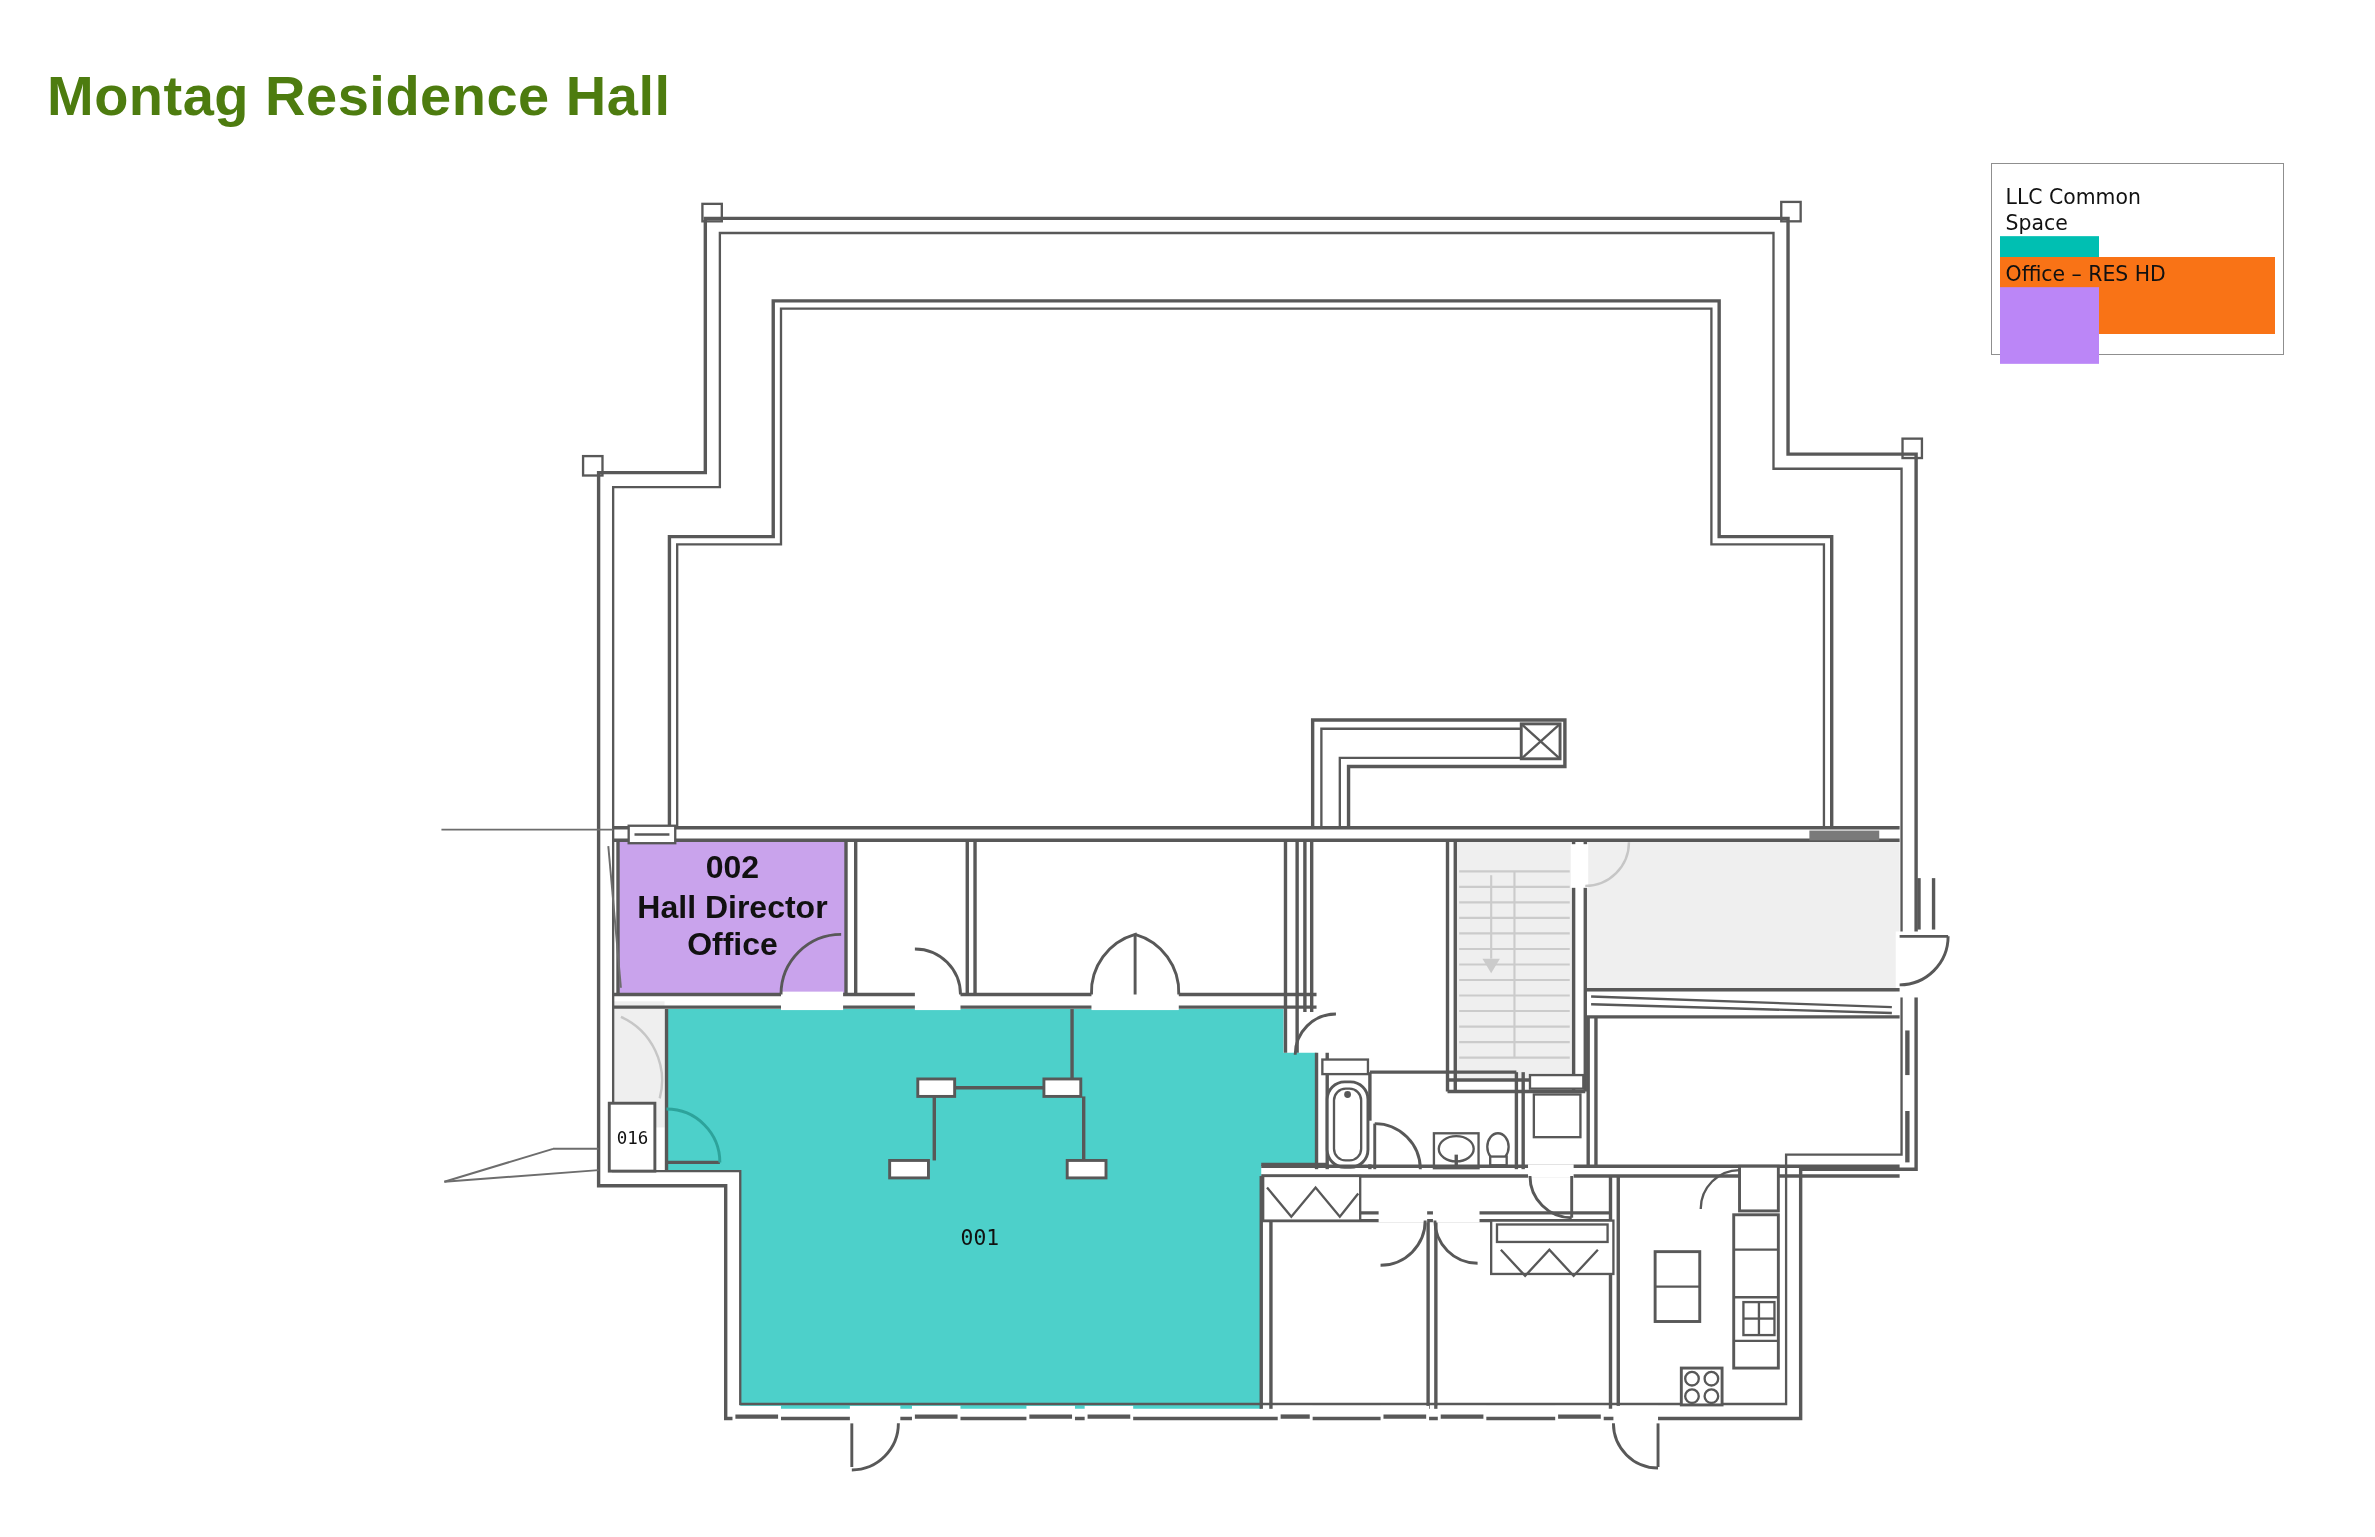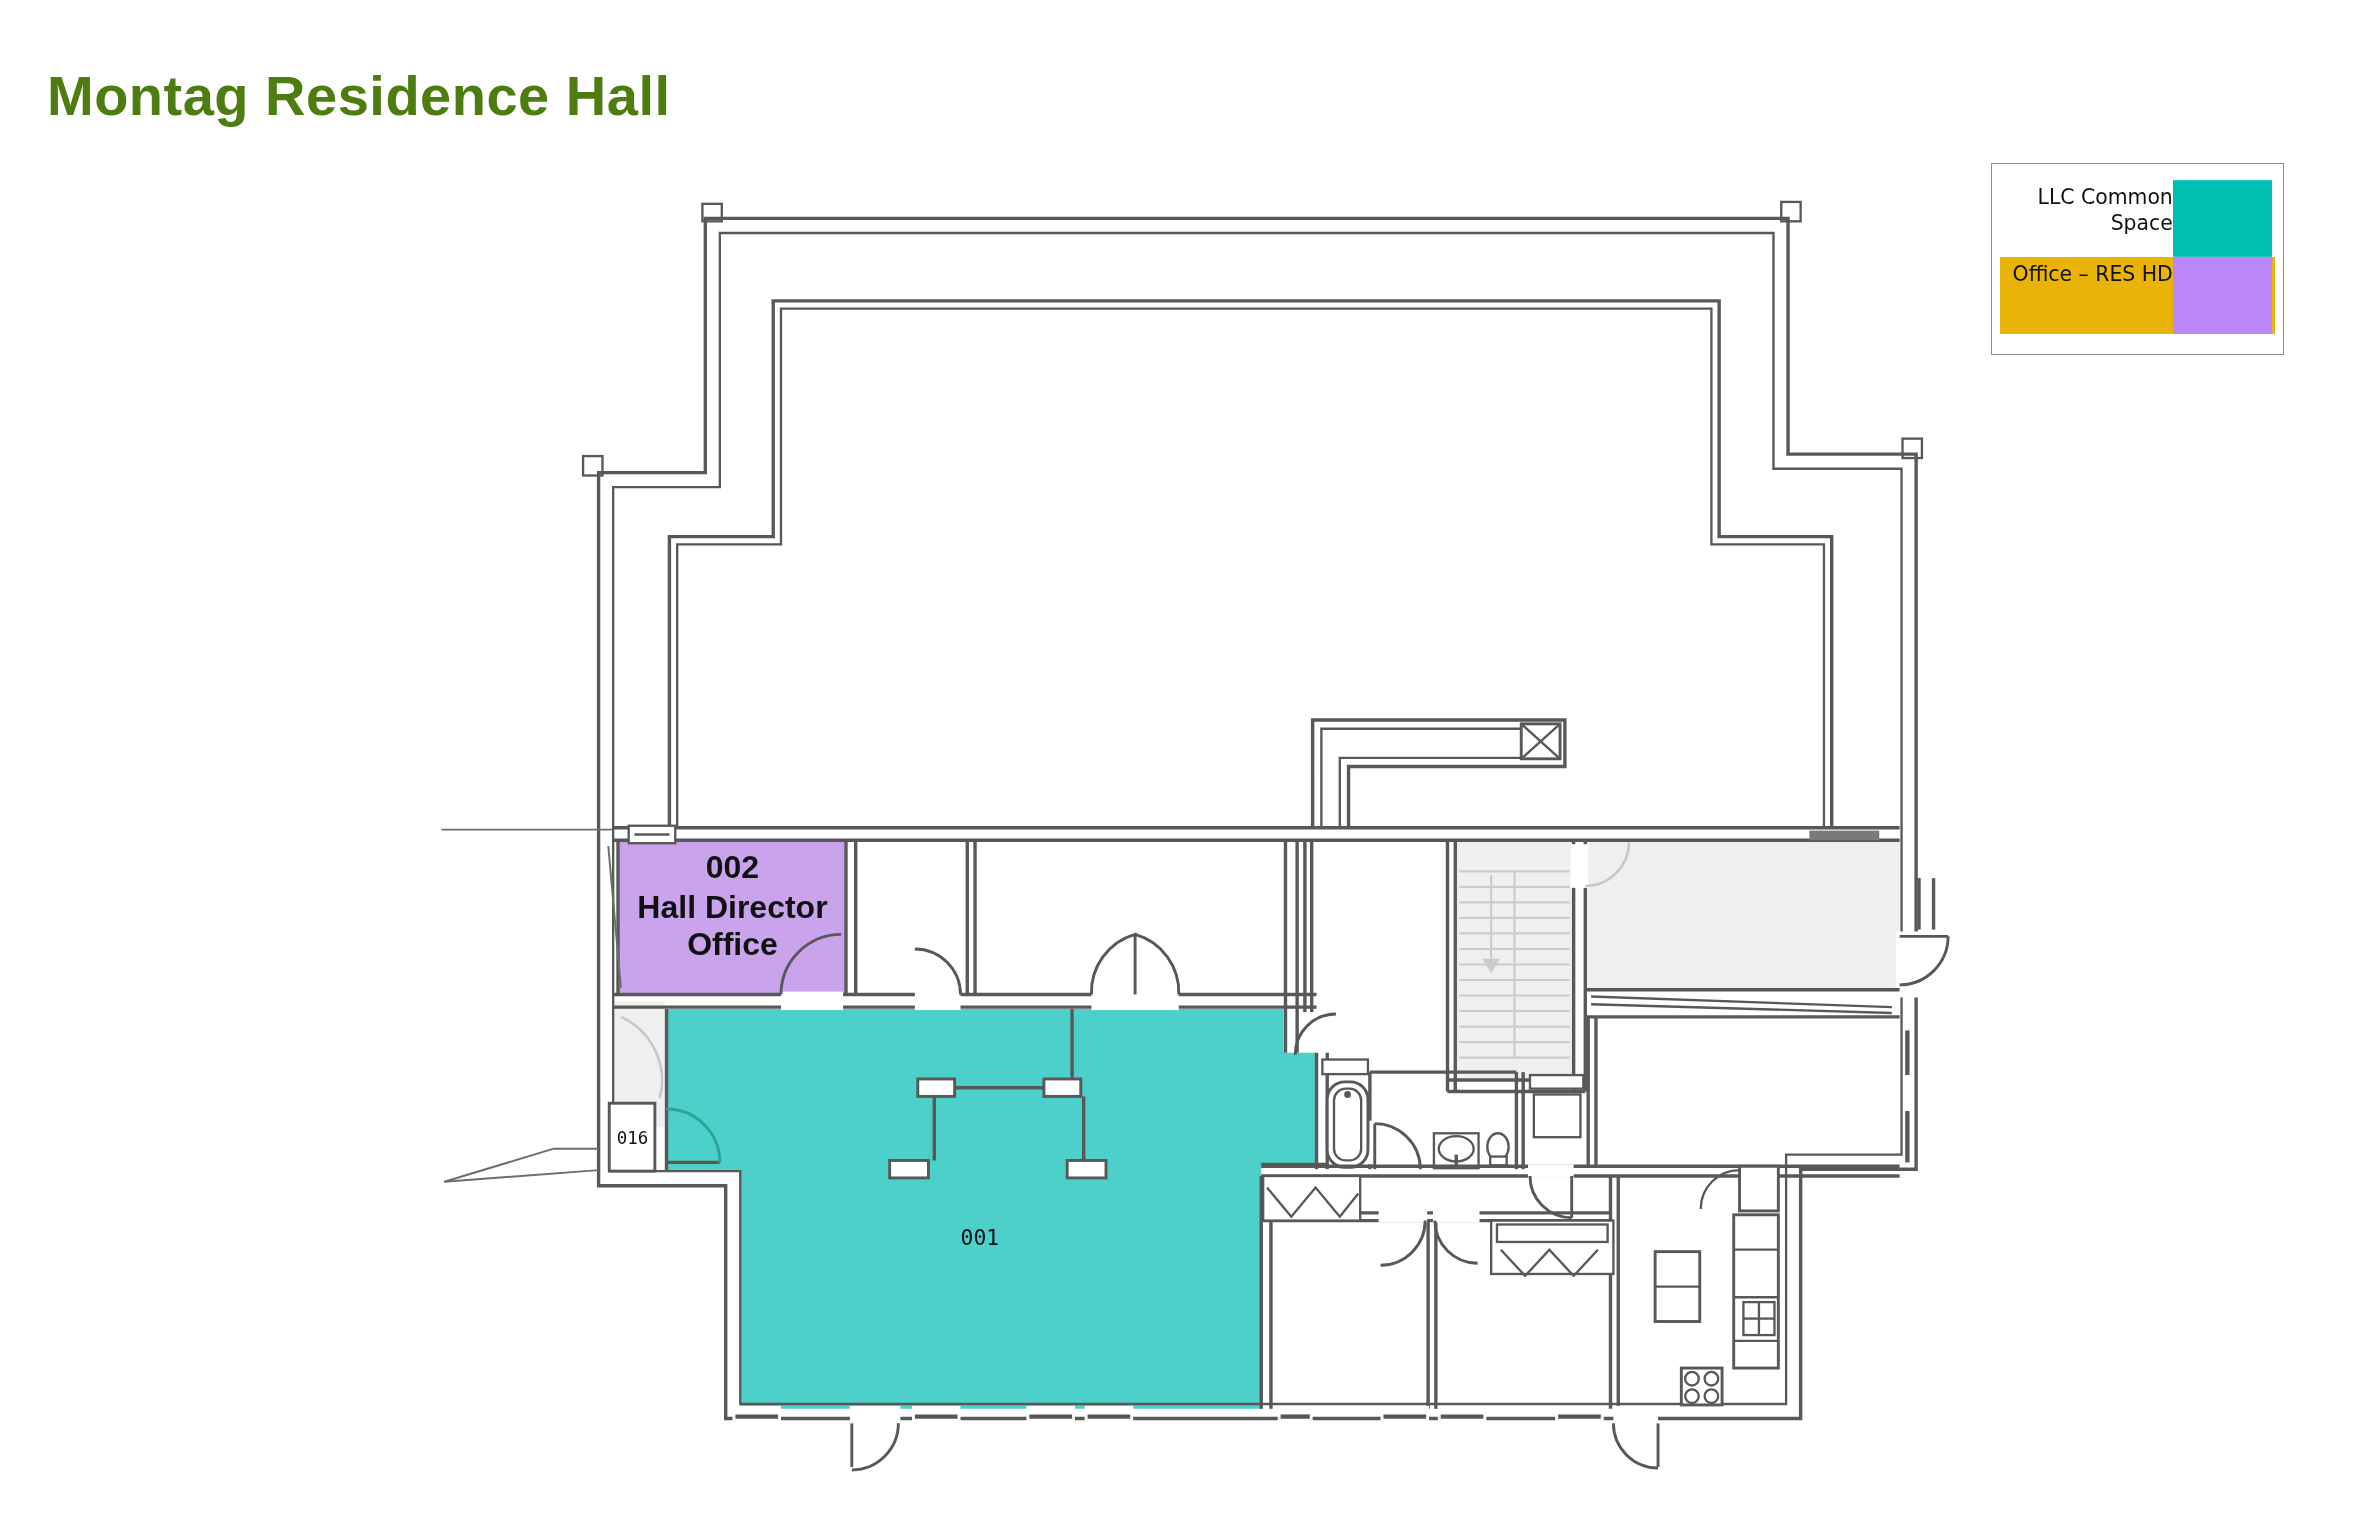--- a/index.html
+++ b/index.html
@@ -20,22 +20,22 @@
   .lbl-big{font-family:"Liberation Sans",sans-serif;font-weight:bold;font-size:33px;fill:#111;}
   .lbl-mono{font-family:"DejaVu Sans Mono",monospace;font-size:22px;fill:#111;}
   .lbl-mono-sm{font-family:"DejaVu Sans Mono",monospace;font-size:18px;fill:#111;}
   
   .title{position:absolute;left:47px;top:60px;font-family:"Liberation Sans",sans-serif;
          font-weight:bold;font-size:56px;line-height:71px;color:#4d7c0f;letter-spacing:0.5px;}
   
   .legend{position:absolute;left:1991px;top:163px;width:293px;height:192px;background:#fff;
           border:1.9px solid #8f8f8f;box-sizing:border-box;padding:15.5px 7.8px 13.6px 7.8px;
           display:flex;flex-direction:column;}
-  .legend-row{display:flex;flex-direction:row;height:77px;text-align:right;}
-  .legend-row.alt{background:#eab308;}
+  .legend-row{display:flex;flex-direction:column;height:77px;}
+  .legend-row.alt{background:#f97316;}
   .legend-label{width:173px;font-size:20.4px;line-height:26px;color:#111;padding:4.9px 0 0 5.8px;box-sizing:border-box;}
   .legend-swatch{width:99px;height:77px;flex:none;}
 </style>
 </head>
 <body>
 
 <div id="stage">
 
   <svg id="plan-svg" width="2375" height="1537" viewBox="0 0 2448 1584">
 

